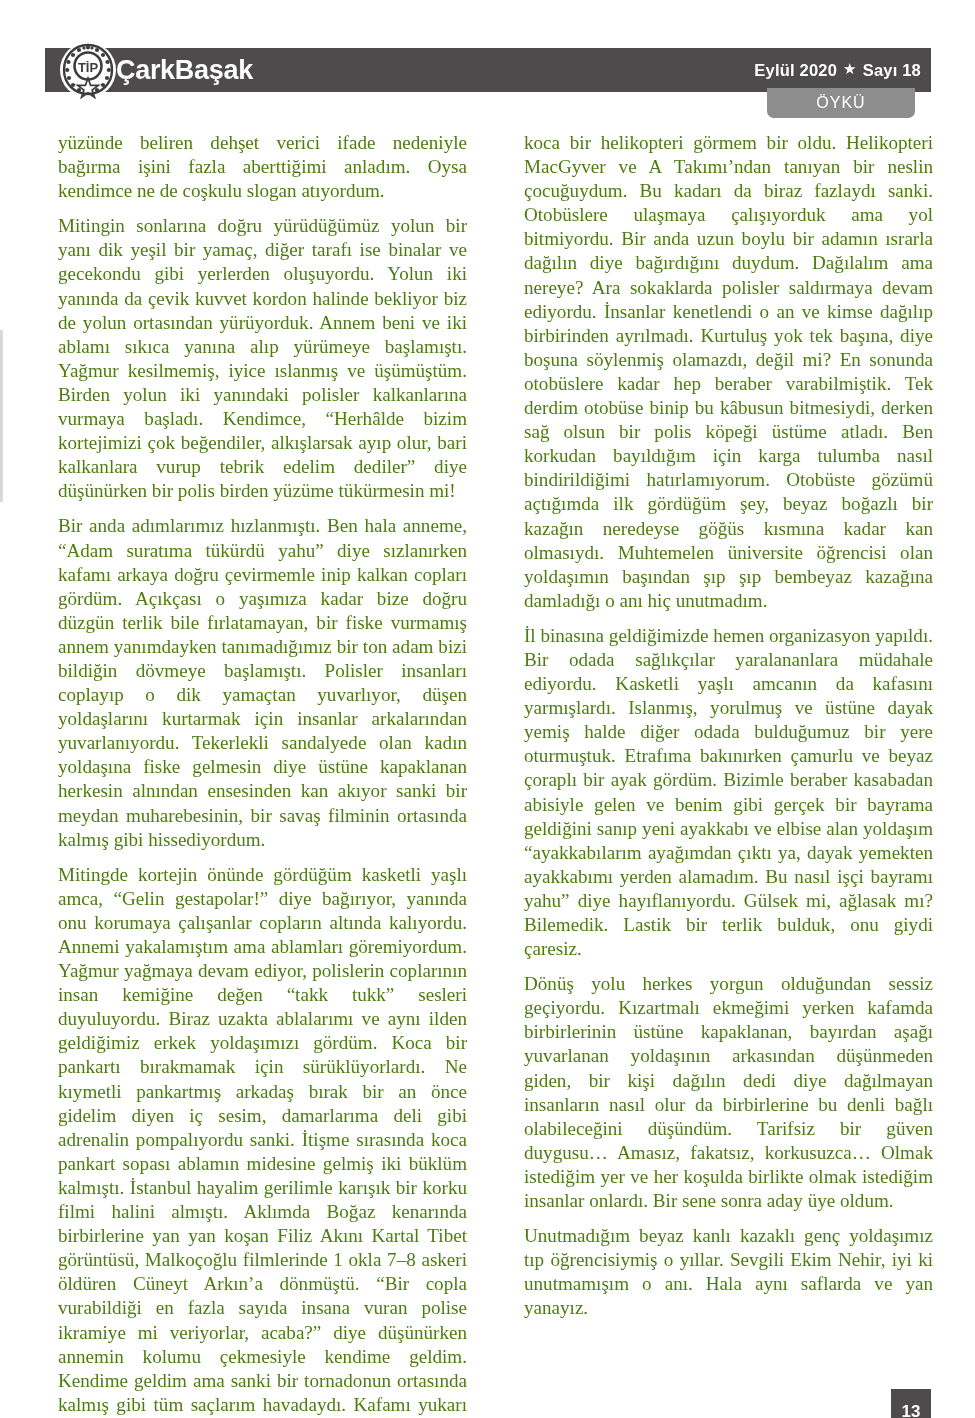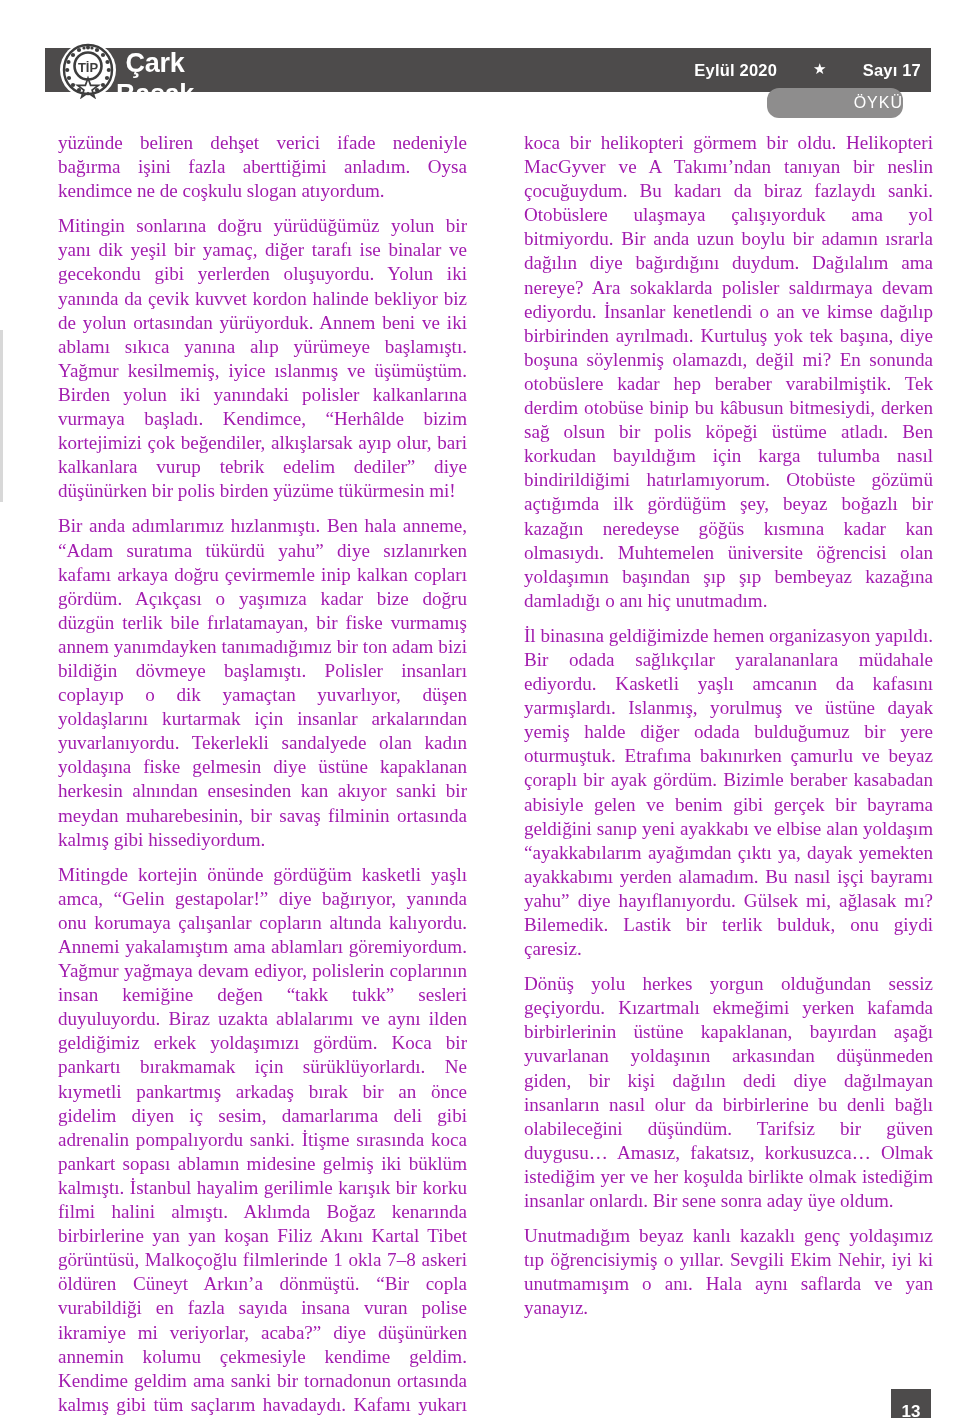--- a/index.html
+++ b/index.html
@@ -44,87 +44,84 @@
     left: 116px;
     top: 48px;
     height: 44px;
     display: flex;
     align-items: center;
     font-family: "Liberation Sans", "DejaVu Sans", sans-serif;
     font-size: 27px;
     letter-spacing: -0.3px;
     color: #ffffff;
     z-index: 3;
-    flex-direction: column;
   }
   .brand .b-strong { font-weight: bold; }
   .brand .b-light  { font-weight: bold; }
 
   .issue-line {
     position: absolute;
     right: 54px;
     top: 48px;
     height: 44px;
     display: flex;
     align-items: center;
     font-family: "Liberation Sans", "DejaVu Sans", sans-serif;
     font-size: 16.5px;
     font-weight: bold;
     color: #ffffff;
     letter-spacing: 0.2px;
     z-index: 3;
-    gap: 30px;
   }
   .issue-line .sep {
     margin: 0 6px;
     font-size: 15px;
     position: relative;
     top: -1px;
   }
 
   
   .section-tab {
     position: absolute;
     left: 767px;
     top: 88px;
-    width: 136px;
+    width: 148px;
     height: 30px;
     background: #8e8d8d;
     border-bottom-left-radius: 7px;
     border-bottom-right-radius: 7px;
     display: flex;
     align-items: center;
-    justify-content: flex-end;
+    justify-content: center;
     font-family: "Liberation Sans", "DejaVu Sans", sans-serif;
     font-size: 16px;
     color: #ffffff;
     letter-spacing: 1px;
     z-index: 2;
-    border-radius: 12px;
   }
 
   
   .columns {
     position: absolute;
     left: 58px;
     top: 131px;
     width: 875px;
     display: flex;
     gap: 57px;
   }
   .col {
     width: 409px;
   }
   .col p {
     margin: 0 0 11px 0;
     font-size: 19.1px;
     line-height: 24.1px;
     text-align: justify;
     text-justify: inter-word;
-    color: #a21caf;
+    color: #4d7c0f;
     hyphens: manual;
     -webkit-hyphens: manual;
   }
   .col p:last-child { margin-bottom: 0; }
 
   
   .page-number {
     position: absolute;
     left: 891px;
     top: 1356px;
@@ -193,21 +190,21 @@
   </div>
 
   <div class="brand">
     <span class="b-strong">Çark</span>
       <span class="b-light">Başak</span>
   </div>
 
   <div class="issue-line">
     <span>Eylül 2020</span>
     <span class="sep">★</span>
-    <span>Sayı 17</span>
+    <span>Sayı 18</span>
   </div>
 
   <div class="section-tab">
     <span>ÖYKÜ</span>
   </div>
 
   <div class="columns">
     <div class="col">
       <p>yüzünde beliren dehşet verici ifade nedeniyle bağırma işini fazla aberttiğimi anladım. Oysa kendimce ne de coşkulu slogan atıyordum.</p>
       <p>Mitingin sonlarına doğru yürüdüğümüz yolun bir yanı dik yeşil bir yamaç, diğer tarafı ise binalar ve gecekondu gibi yerlerden oluşuyordu. Yolun iki yanında da çevik kuvvet kordon halinde bekliyor biz de yolun ortasından yürüyorduk. Annem beni ve iki ablamı sıkıca yanına alıp yürümeye başlamıştı. Yağmur kesilmemiş, iyice ıslanmış ve üşümüştüm. Birden yolun iki yanındaki polisler kalkanlarına vurmaya başladı. Kendimce, “Herhâlde bizim kortejimizi çok beğendiler, alkışlarsak ayıp olur, bari kalkanlara vurup tebrik edelim dediler” diye düşünürken bir polis birden yüzüme tükürmesin mi!</p>

